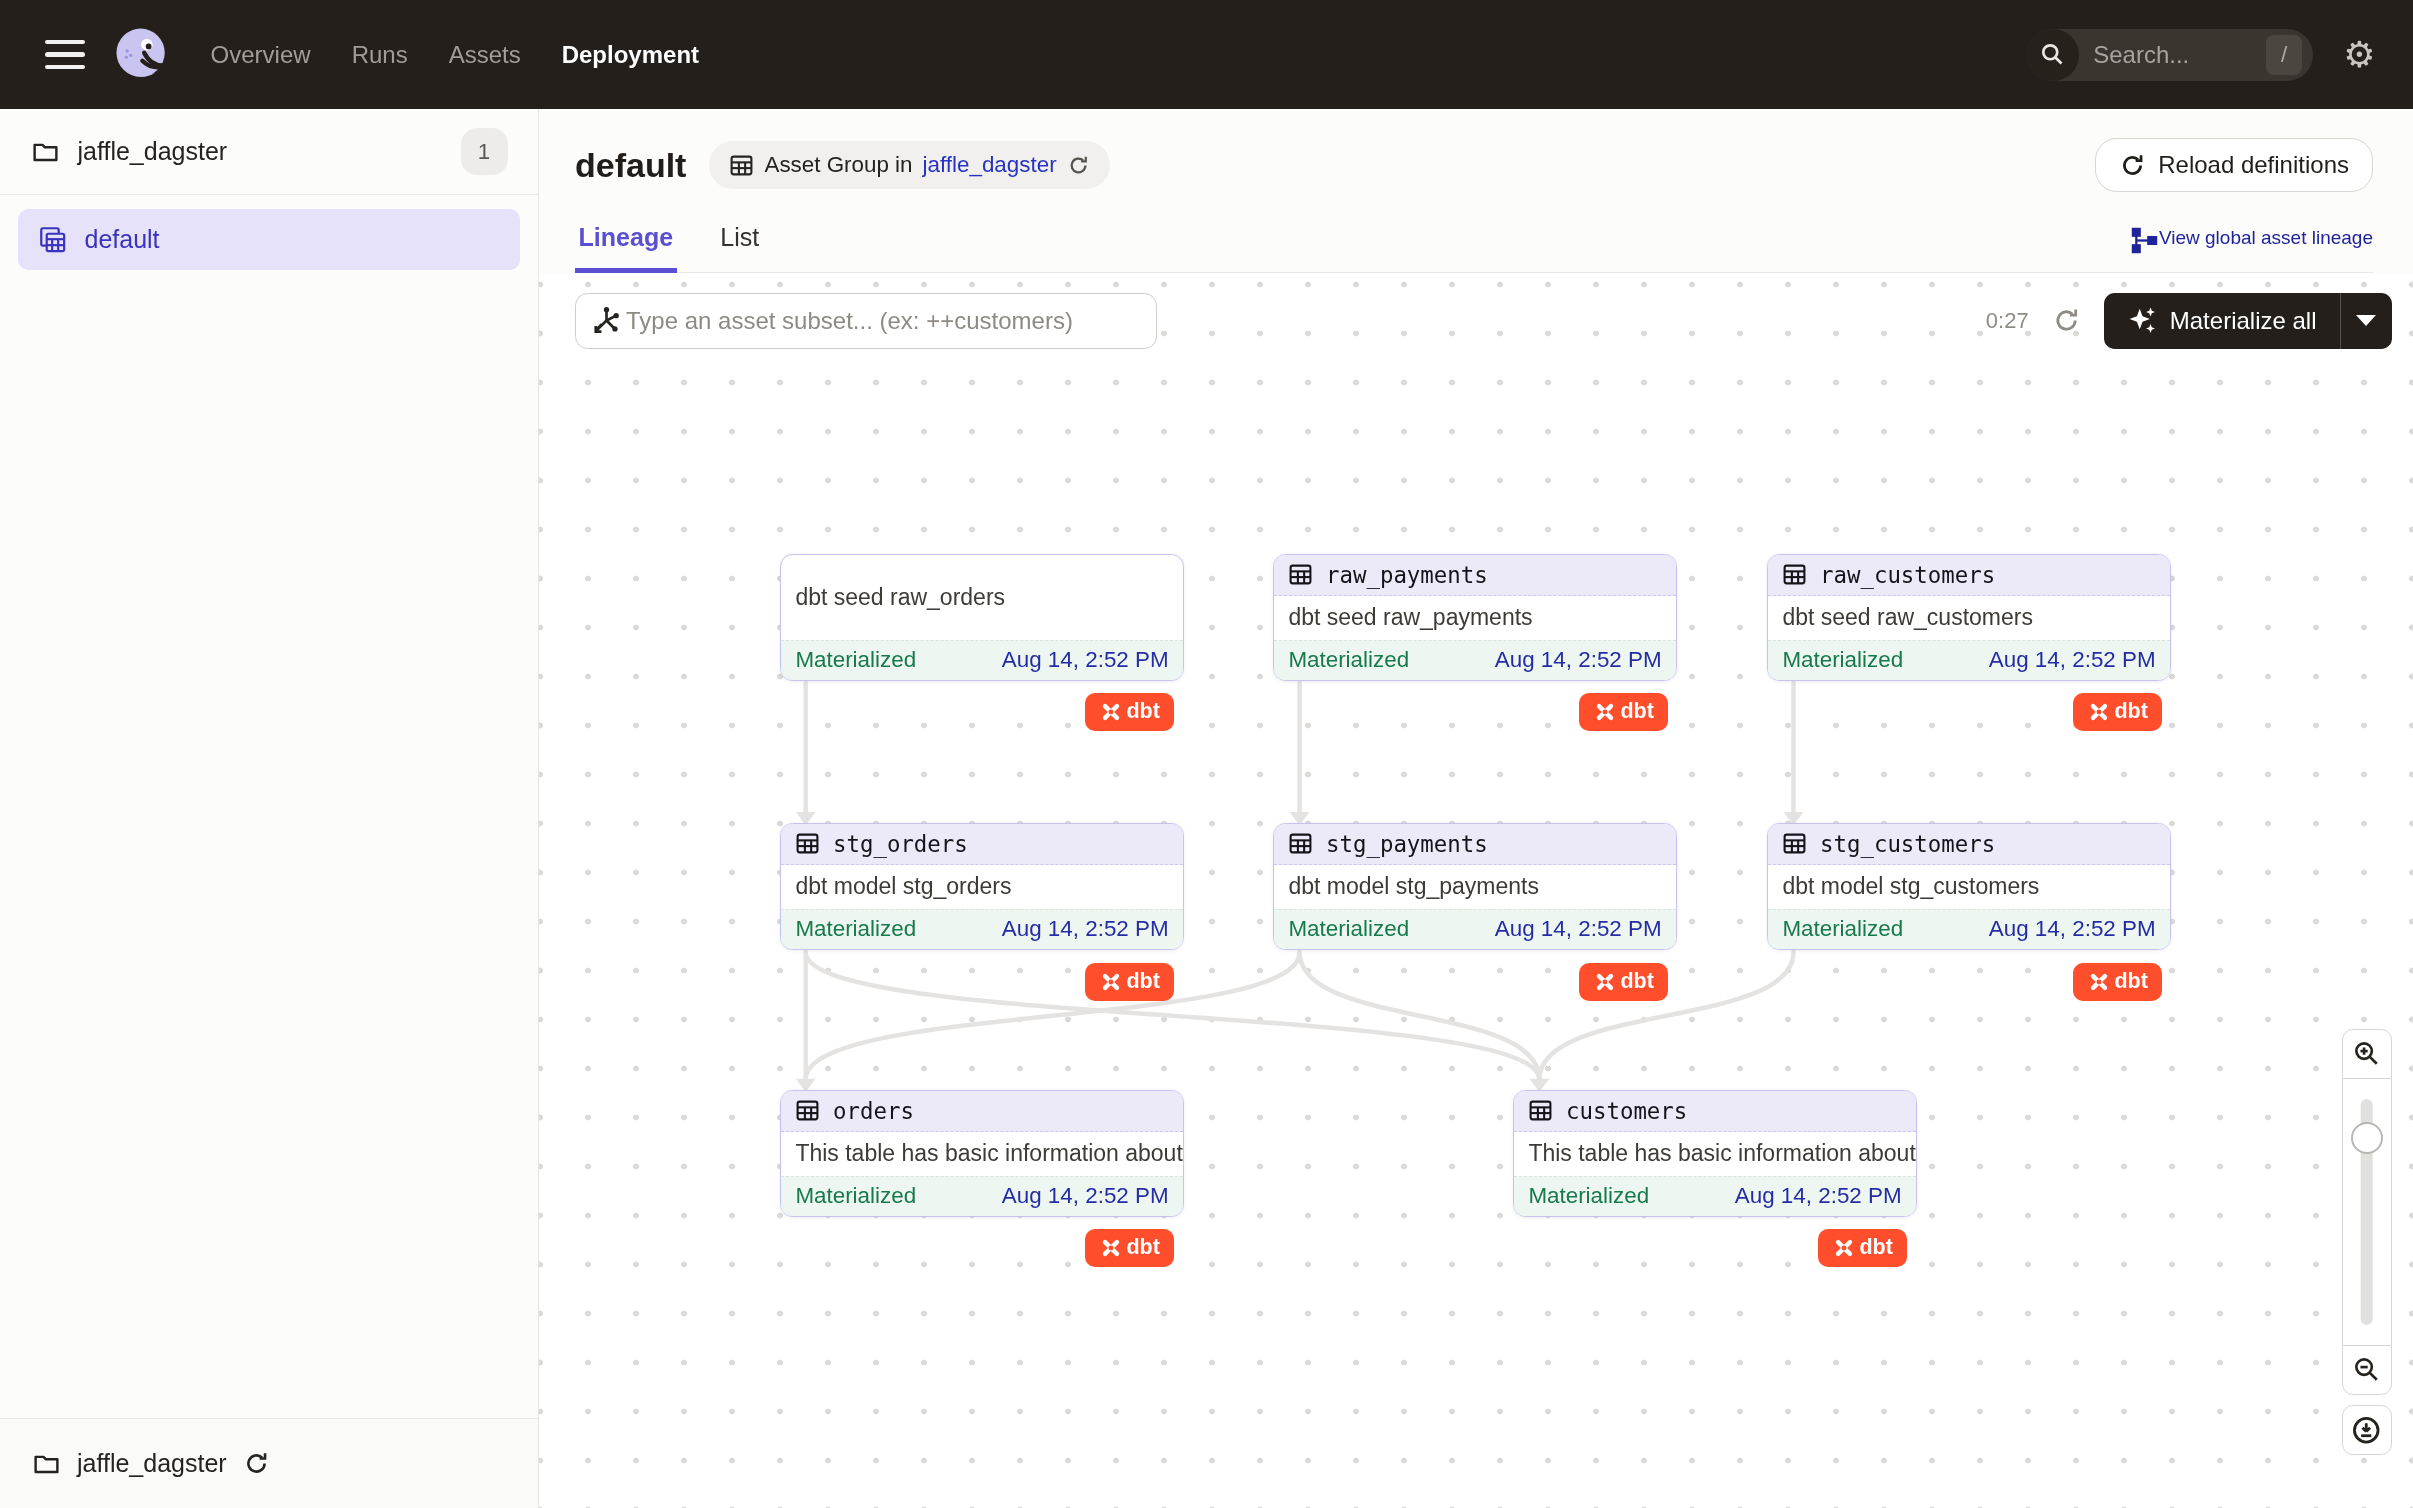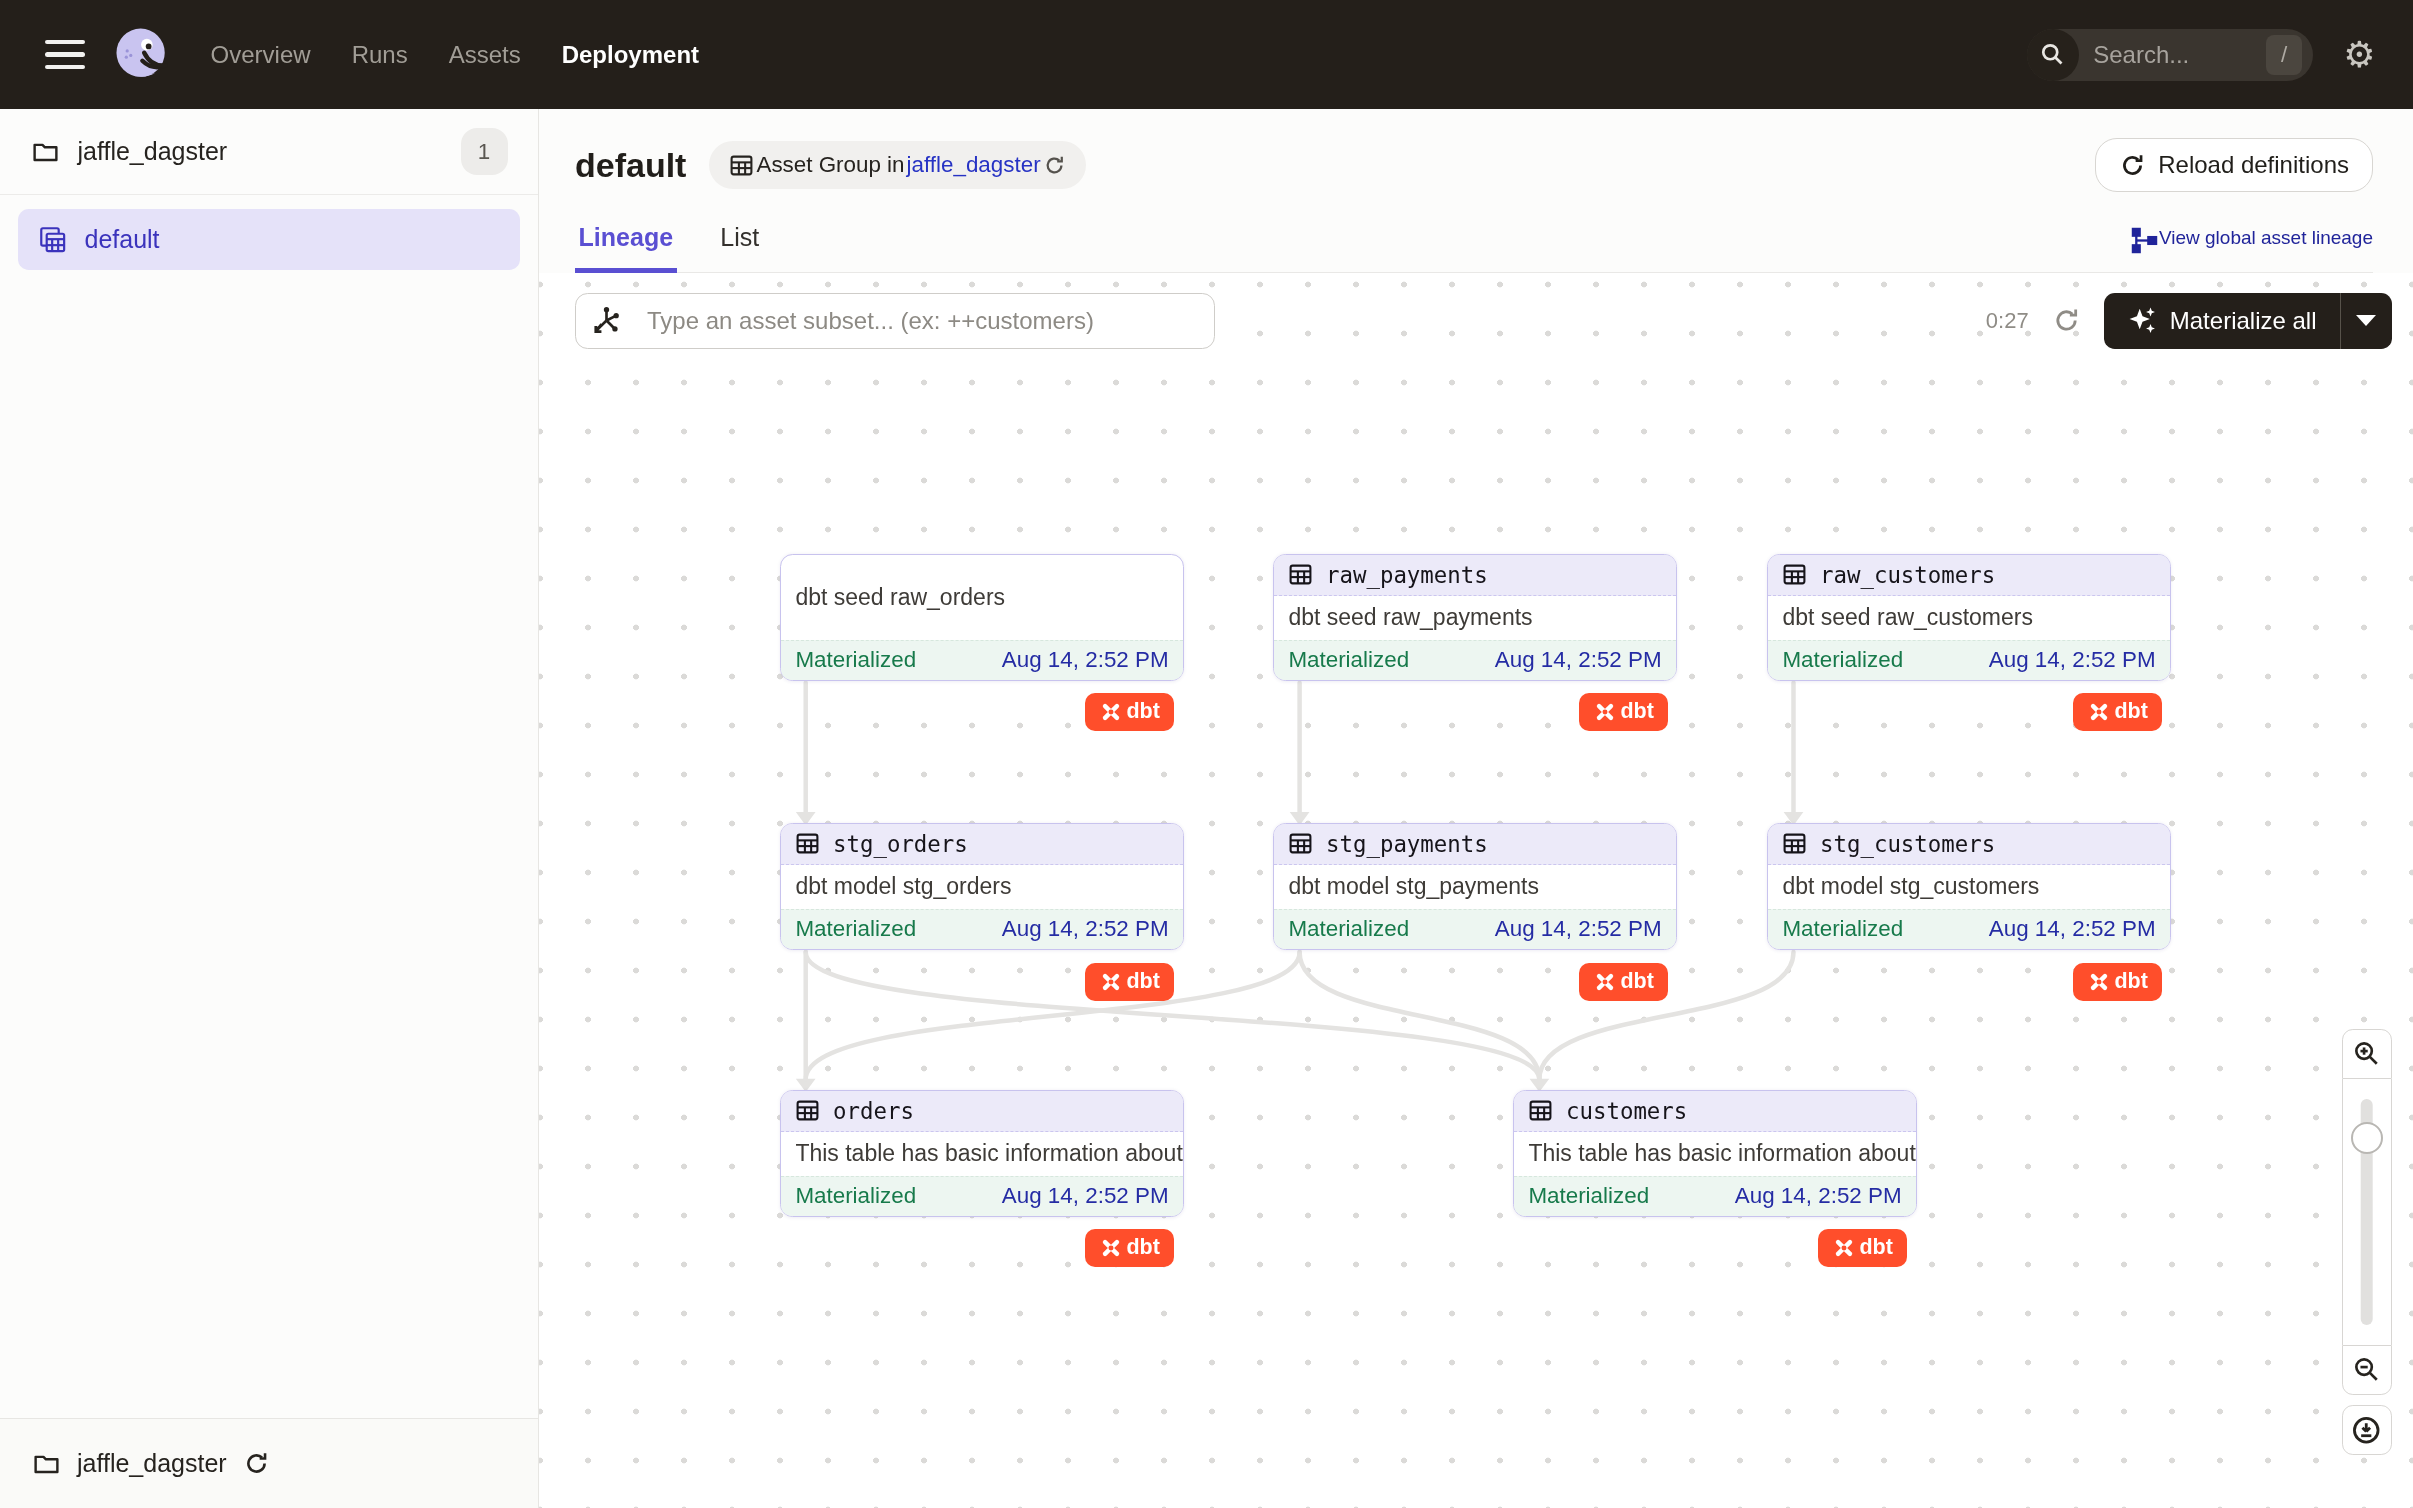--- a/index.html
+++ b/index.html
@@ -42,42 +42,42 @@
   .sidebar-footer { height:90px; border-top:1.8px solid #E7E6E3; background:#FAFAF8;
     display:flex; align-items:center; gap:16px; padding:0 32px; font-size:25px; color:#26231F; }
 
   .main { flex:1; display:flex; flex-direction:column; min-width:0; background:#FCFCFB; }
 
   
   .main-header { padding:29px 40px 0 36px; flex:none; }
   .title-row { display:flex; align-items:center; gap:23px; }
   .page-title { font-size:34px; font-weight:700; color:#211E1A; }
   .context-pill { height:48px; border-radius:24px; background:#F1F0EE; display:flex; align-items:center;
-    gap:2px; padding:0 20px; font-size:22.4px; color:#26231F; }
+    gap:10px; padding:0 20px; font-size:22.4px; color:#26231F; }
   .context-pill a { color:#2733C4; text-decoration:none; cursor:pointer; }
   .title-row .spacer { flex:1; }
   .reload-btn { height:54px; border-radius:22px; border:1.8px solid #D8D6D2; background:#FFFFFF;
     display:flex; align-items:center; gap:12.6px; padding:0 23px; font-size:24px; color:#201E1A; cursor:pointer; }
   .tabs-row { display:flex; align-items:flex-end; margin-top:30.5px; border-bottom:1.8px solid #E9E8E6; }
   .tab { font-size:25px; padding:0 3.6px 20px 3.6px; margin-right:40px; color:#33302C; cursor:pointer; position:relative;}
   .tab.active { color:var(--tab-accent,#5A4FD2); font-weight:600; }
   .tab.active::after { content:""; position:absolute; left:0; right:0; bottom:-1.8px; height:5.4px;
     background:var(--tab-accent,#5A4FD2); }
   .tabs-row .spacer { flex:1; }
   .global-link { display:flex; gap:1px; font-size:19px; color:#20249A;
     padding-bottom:18px; cursor:pointer; }
 
   
   .canvas { position:relative; flex:1; overflow:hidden; background-color:#FFFFFF;
     background-image:radial-gradient(circle, #DBDAD8 2.9px, transparent 3.1px);
     background-size:48px 49px; background-position:25px 36px; }
   .edges { position:absolute; left:0; top:0; pointer-events:none; }
 
-  .filter-input { position:absolute; left:36px; top:20px; width:640px; height:56px; background:#fff;
-    border:1.8px solid #CFCDC9; border-radius:12.6px; display:flex; align-items:center; padding:0 16px; gap:26px;}
+  .filter-input { position:absolute; left:36px; top:20px; width:582px; height:56px; background:#fff;
+    border:1.8px solid #CFCDC9; border-radius:12.6px; display:flex; align-items:center; padding:0 16px; gap:5px;}
   .filter-input input { border:none; outline:none; flex:1; font-size:24px; color:#26231F;
     font-family:"Liberation Sans", sans-serif; background:transparent; }
   .filter-input input::placeholder { color:#8D8A84; }
 
   .right-cluster { position:absolute; top:20px; right:21.5px; display:flex; align-items:center; gap:23px; }
   .timer { font-size:22px; color:#8F8C86;margin-left:32px; }
   .refresh-gray { color:#8F8C86; display:flex; }
   .materialize-btn { height:56px; background:#241F1A; border-radius:10.8px; display:flex; align-items:stretch;
     color:#fff; cursor:pointer; overflow:hidden; }
   .mat-main { display:flex; align-items:center; gap:12.6px; padding:0 23px; font-size:24px; }

